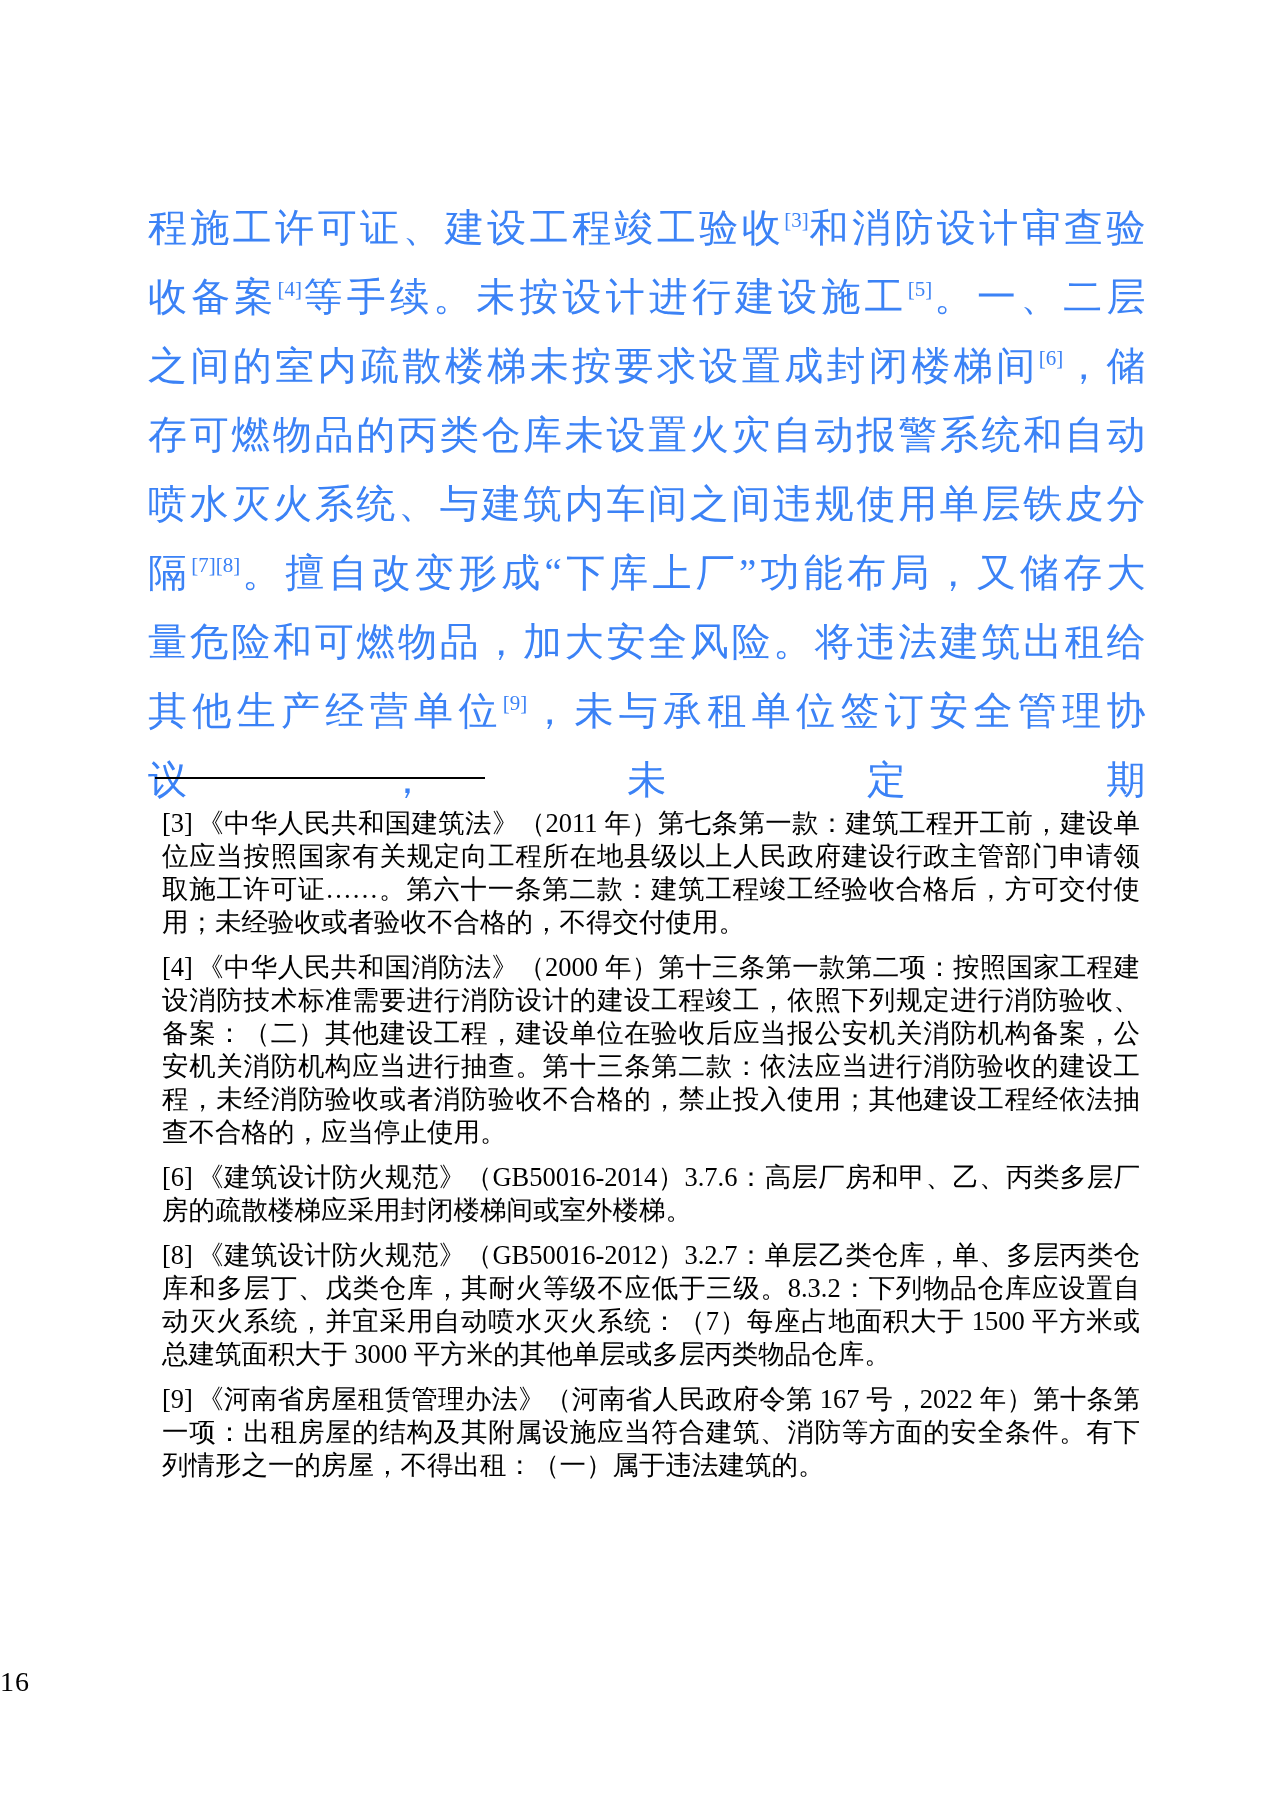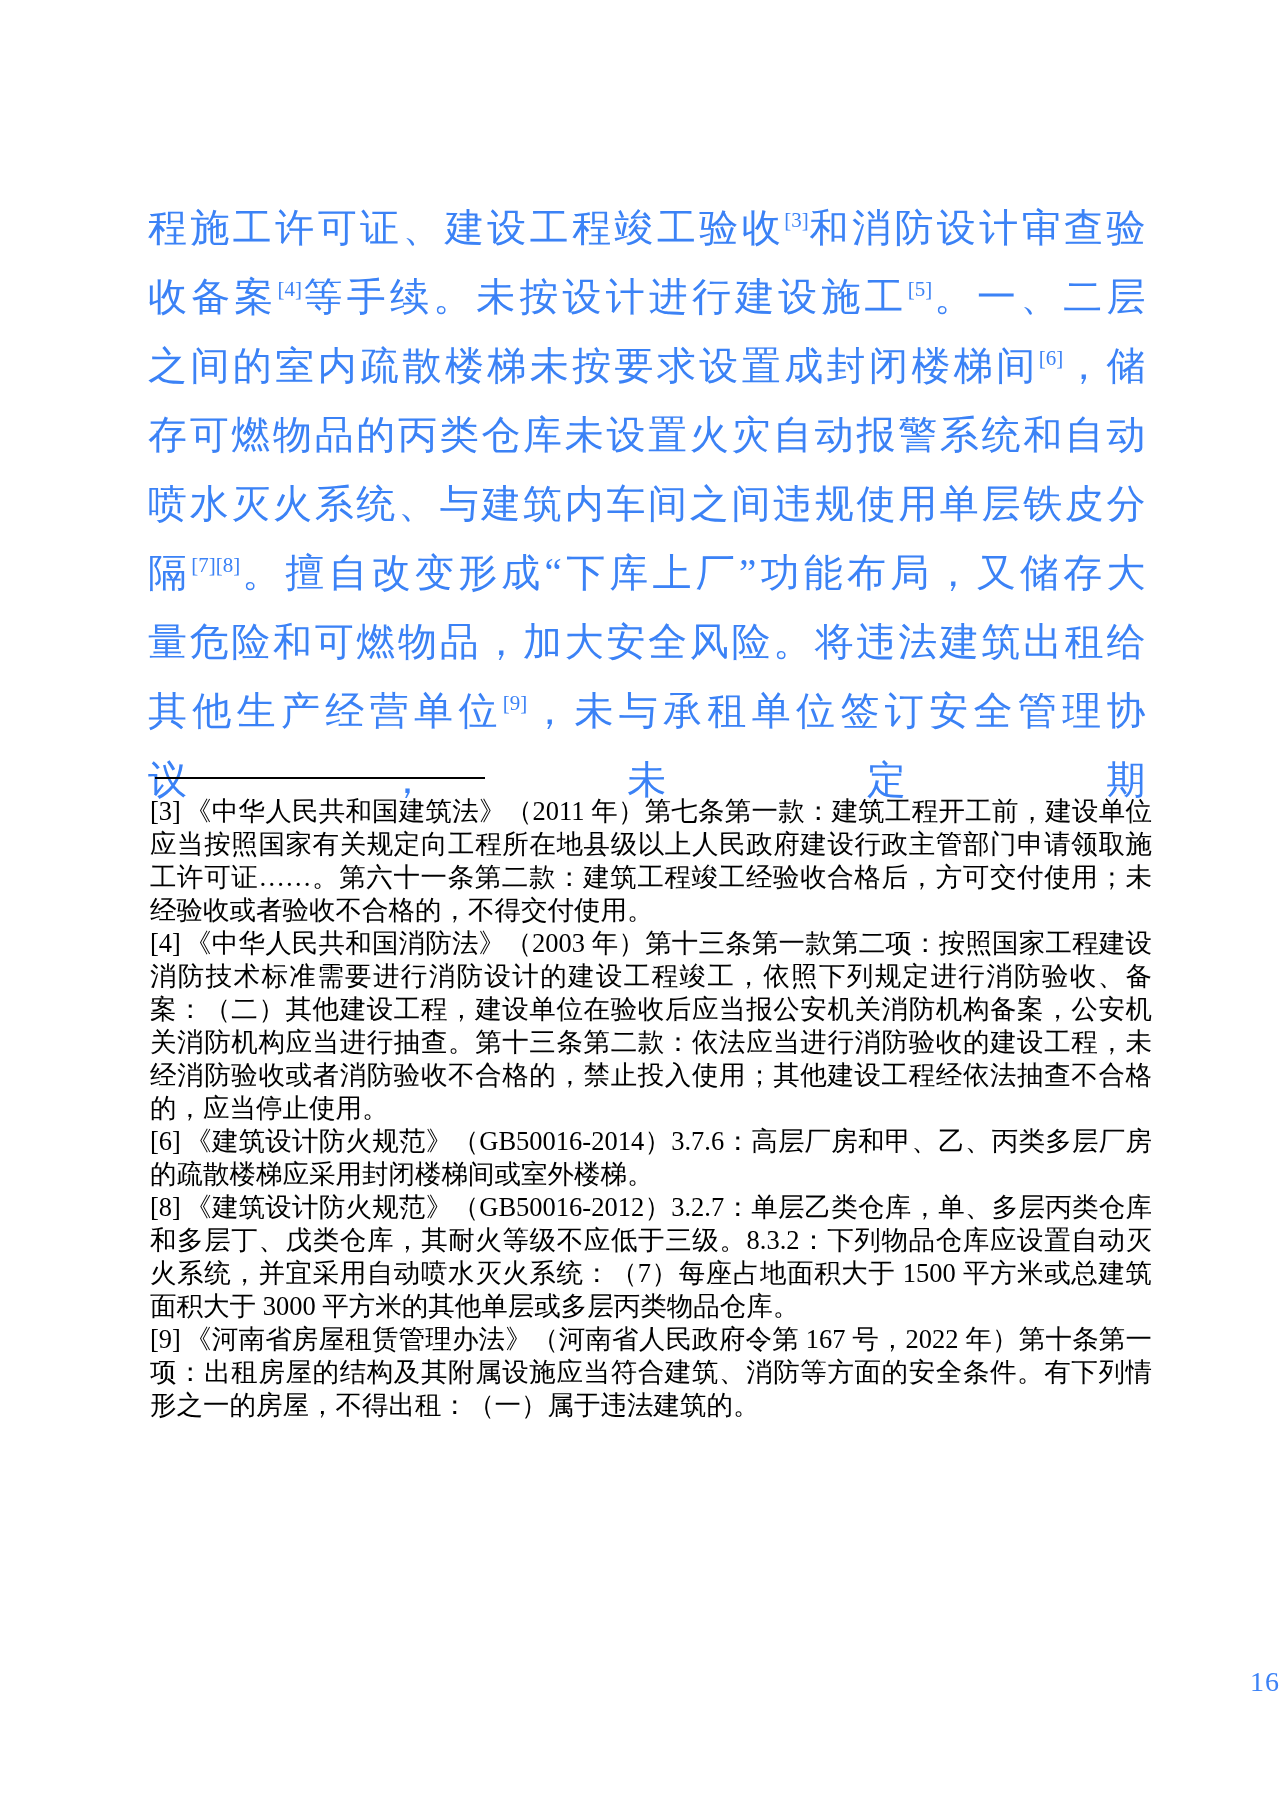--- a/index.html
+++ b/index.html
@@ -47,49 +47,49 @@
     position: absolute;
     left: 150px;
     top: 795px;
     width: 1002px;
     font-size: 26.5px;
     line-height: 33px;
     text-align: justify;
     color: #000000;
   }
   .footnote {
-    margin: 0;
+    margin: 12px;
     padding: 0;
   }
   .footnote .fn-marker {
     margin-right: 4px;
   }
   .page-number {
     position: absolute;
     left: 0;
     top: 1666px;
     width: 1280px;
-    text-align: right;
+    text-align: left;
     font-size: 28px;
     letter-spacing: 1px;
-    color: #3b82f6;
+    color: #000000;
   }
 </style>
 </head>
 <body>
 
 <div class="page">
 
   <div class="body-text"><span>程施工许可证、建设工程竣工验收</span><sup>[3]</sup><span>和消防设计审查验收备案</span><sup>[4]</sup><span>等手续。未按设计进行建设施工</span><sup>[5]</sup><span>。一、二层之间的室内疏散楼梯未按要求设置成封闭楼梯间</span><sup>[6]</sup><span>，储存可燃物品的丙类仓库未设置火灾自动报警系统和自动喷水灭火系统、与建筑内车间之间违规使用单层铁皮分隔</span><sup>[7][8]</sup><span>。擅自改变形成“下库上厂”功能布局，又储存大量危险和可燃物品，加大安全风险。将违法建筑出租给其他生产经营单位</span><sup>[9]</sup><span>，未与承租单位签订安全管理协议，未定期</span></div>
 
   <div class="fn-separator"></div>
 
   <div class="footnotes">
       <p class="footnote"><span class="fn-marker">[3]</span><span>《中华人民共和国建筑法》（2011 年）第七条第一款：建筑工程开工前，建设单位应当按照国家有关规定向工程所在地县级以上人民政府建设行政主管部门申请领取施工许可证……。第六十一条第二款：建筑工程竣工经验收合格后，方可交付使用；未经验收或者验收不合格的，不得交付使用。</span></p>
-      <p class="footnote"><span class="fn-marker">[4]</span><span>《中华人民共和国消防法》（2003 年）第十三条第一款第二项：按照国家工程建设消防技术标准需要进行消防设计的建设工程竣工，依照下列规定进行消防验收、备案：（二）其他建设工程，建设单位在验收后应当报公安机关消防机构备案，公安机关消防机构应当进行抽查。第十三条第二款：依法应当进行消防验收的建设工程，未经消防验收或者消防验收不合格的，禁止投入使用；其他建设工程经依法抽查不合格的，应当停止使用。</span></p>
+      <p class="footnote"><span class="fn-marker">[4]</span><span>《中华人民共和国消防法》（2000 年）第十三条第一款第二项：按照国家工程建设消防技术标准需要进行消防设计的建设工程竣工，依照下列规定进行消防验收、备案：（二）其他建设工程，建设单位在验收后应当报公安机关消防机构备案，公安机关消防机构应当进行抽查。第十三条第二款：依法应当进行消防验收的建设工程，未经消防验收或者消防验收不合格的，禁止投入使用；其他建设工程经依法抽查不合格的，应当停止使用。</span></p>
       <p class="footnote"><span class="fn-marker">[6]</span><span>《建筑设计防火规范》（GB50016-2014）3.7.6：高层厂房和甲、乙、丙类多层厂房的疏散楼梯应采用封闭楼梯间或室外楼梯。</span></p>
       <p class="footnote"><span class="fn-marker">[8]</span><span>《建筑设计防火规范》（GB50016-2012）3.2.7：单层乙类仓库，单、多层丙类仓库和多层丁、戊类仓库，其耐火等级不应低于三级。8.3.2：下列物品仓库应设置自动灭火系统，并宜采用自动喷水灭火系统：（7）每座占地面积大于 1500 平方米或总建筑面积大于 3000 平方米的其他单层或多层丙类物品仓库。</span></p>
       <p class="footnote"><span class="fn-marker">[9]</span><span>《河南省房屋租赁管理办法》（河南省人民政府令第 167 号，2022 年）第十条第一项：出租房屋的结构及其附属设施应当符合建筑、消防等方面的安全条件。有下列情形之一的房屋，不得出租：（一）属于违法建筑的。</span></p>
     </div>
 
   <div class="page-number">16</div>
 
 </div>
 
 </body></html>

